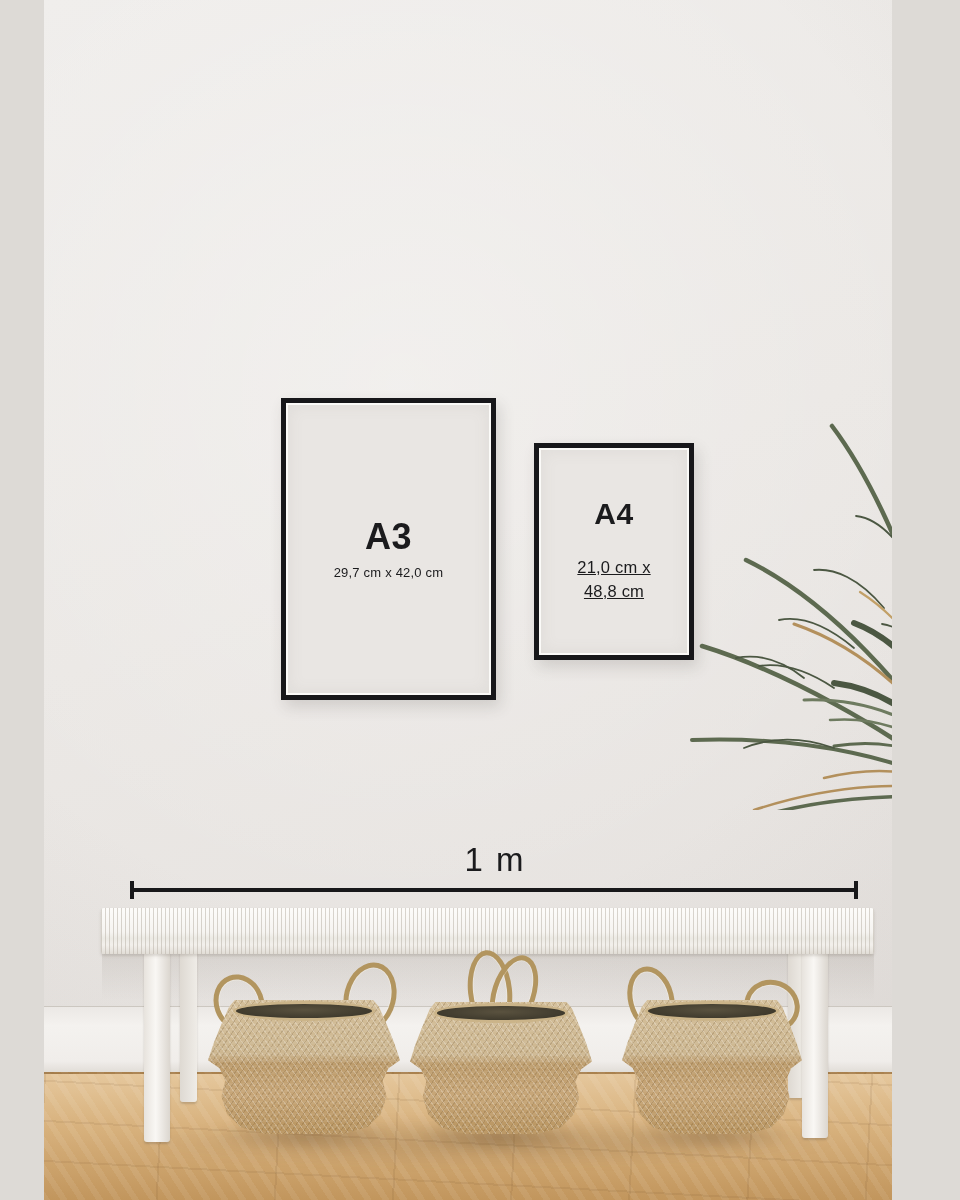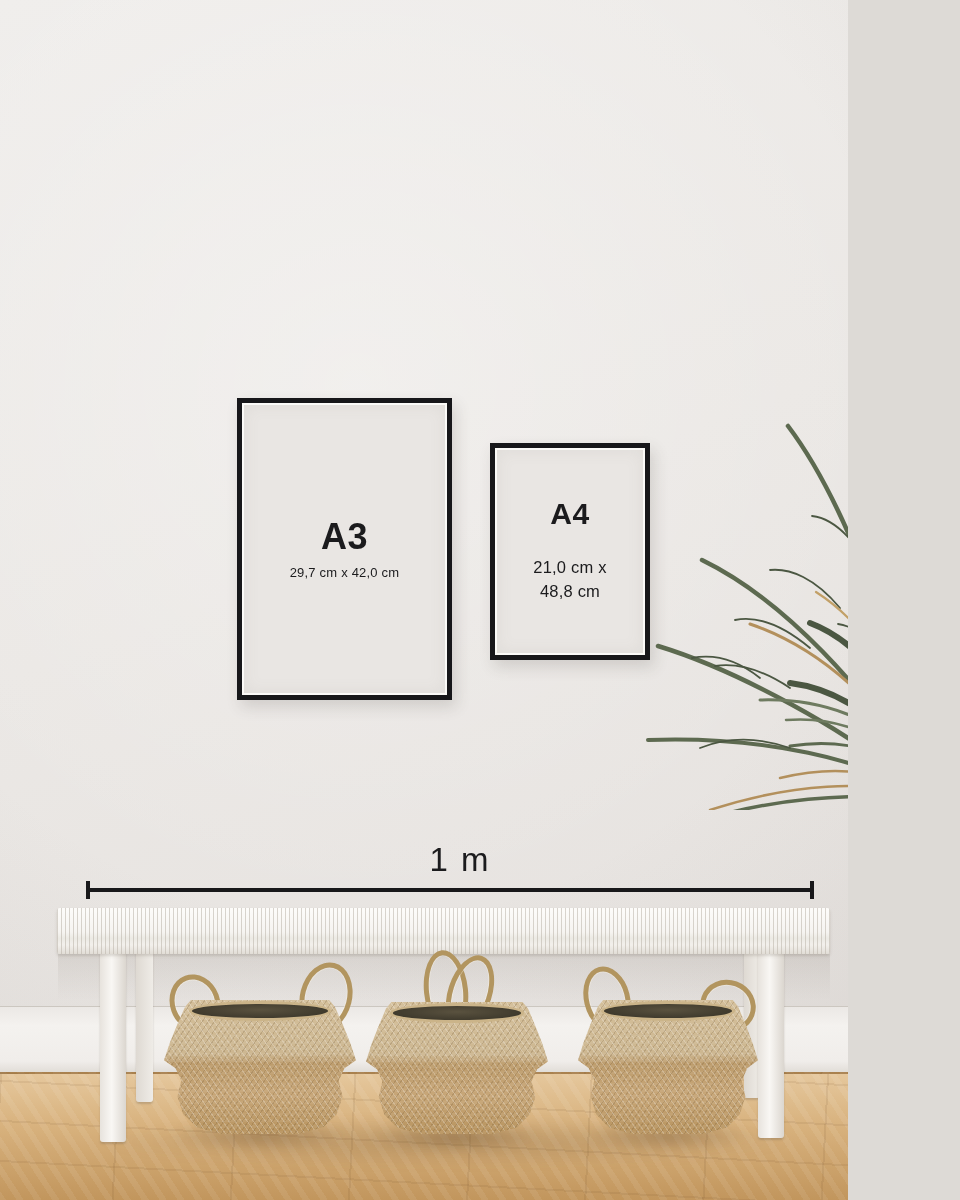--- a/index.html
+++ b/index.html
@@ -1,20 +1,21 @@
 <!DOCTYPE html>
 <html style="--frame-border: #17171a; --frame-matte: #e9e6e3; --text: #1b1b1d; --wall: #ebe8e5; --baseboard: #f2f0ed; --floor-light: #e5c79c; --floor-dark: #c1955c; --bench-white: #f6f4f1; --basket-light: #cdb791; --basket-dark: #b8945f; --plant-green: #5d6a50; --plant-dried: #b3905c; --vase: #eeeae2;"><head>
 <meta charset="utf-8">
 <style>
   html,body{margin:0;padding:0;background:#dddad6;}
   #scene{
     position:relative;width:848px;height:1200px;overflow:hidden;
     font-family:"Liberation Sans","DejaVu Sans",sans-serif;
     color:var(--text,#1b1b1d);
     background:linear-gradient(160deg,#f0eeec 0%,#ebe8e5 45%,#e4e0dd 100%);
+    margin-left:44px;
   }
   
   #scene::before{
     content:"";position:absolute;inset:0;pointer-events:none;z-index:0;
     background:radial-gradient(120% 85% at 42% 32%,rgba(255,255,255,.28) 0%,rgba(255,255,255,0) 52%,rgba(120,110,100,.12) 100%);
   }
   .layer{position:absolute;}
 
   
   #baseboard{
@@ -42,25 +43,25 @@
                4px 7px 14px rgba(70,62,55,.16);
     display:flex;flex-direction:column;align-items:center;justify-content:center;text-align:center;
   }
   #frame-a3{left:237px;top:398px;width:215px;height:302px;}
   #frame-a4{left:490px;top:443px;width:160px;height:217px;gap:19px;}
   .frame-label{font-weight:700;letter-spacing:.5px;line-height:1;}
   #frame-a3 .frame-label{font-size:36px;}
   #frame-a4 .frame-label{font-size:30px;}
   .frame-dims{font-weight:500;margin-top:10px;letter-spacing:.2px;}
   #frame-a3 .frame-dims{font-size:13px;}
-  #frame-a4 .frame-dims{font-size:16.5px;line-height:1.45;margin-top:8px;}
+  #frame-a4 .frame-dims{font-size:16.5px;line-height:1.45;margin-top:8px;text-decoration:underline;}
 
   
   #scale-label{
-    left:97px;top:841px;width:726px;text-align:center;z-index:3;
+    left:88px;top:841px;width:726px;text-align:center;z-index:3;
     font-size:33px;font-weight:500;letter-spacing:2px;
   }
   #scale-line{left:88px;top:888px;width:726px;height:4px;background:#18181a;z-index:3;}
   .scale-tick{top:881px;width:4px;height:18px;background:#18181a;z-index:3;}
   #tick-left{left:86px;}
   #tick-right{left:810px;}
 
   
   #bench-wall-shadow{
     left:58px;top:954px;width:772px;height:46px;z-index:2;

